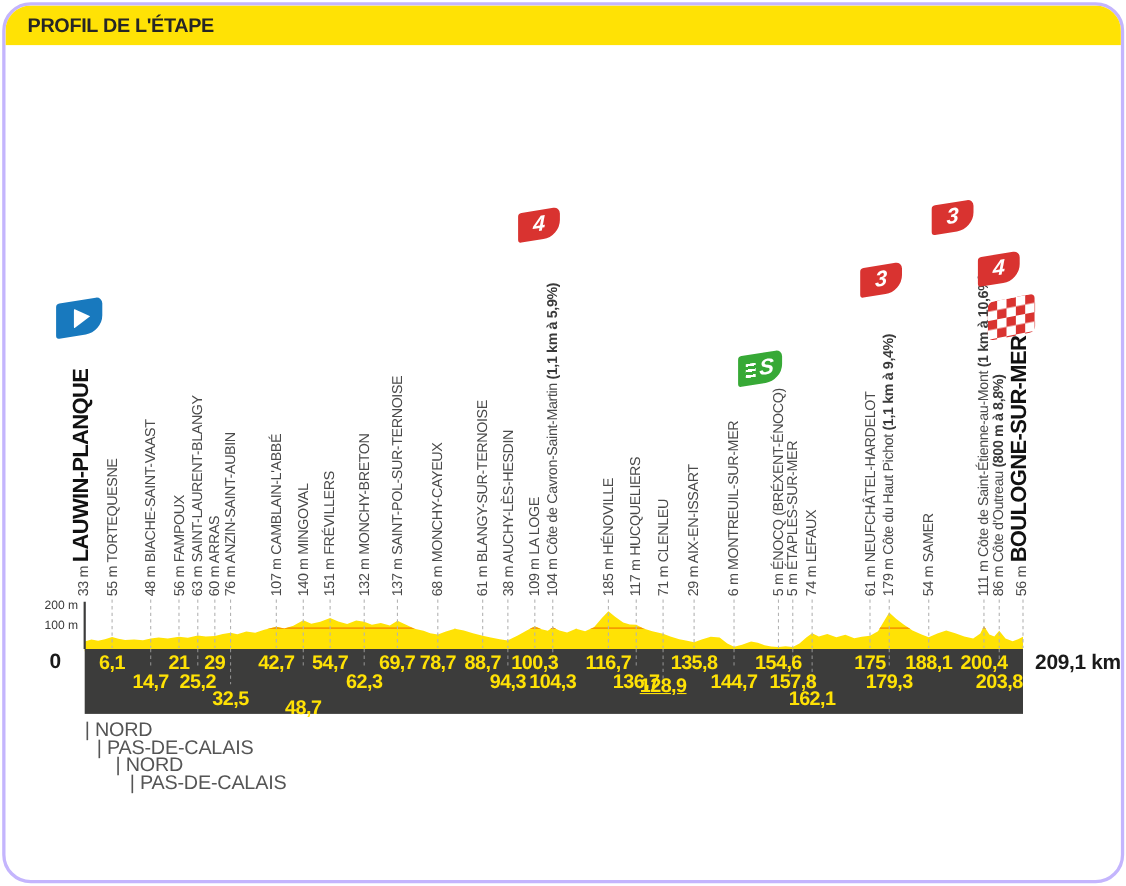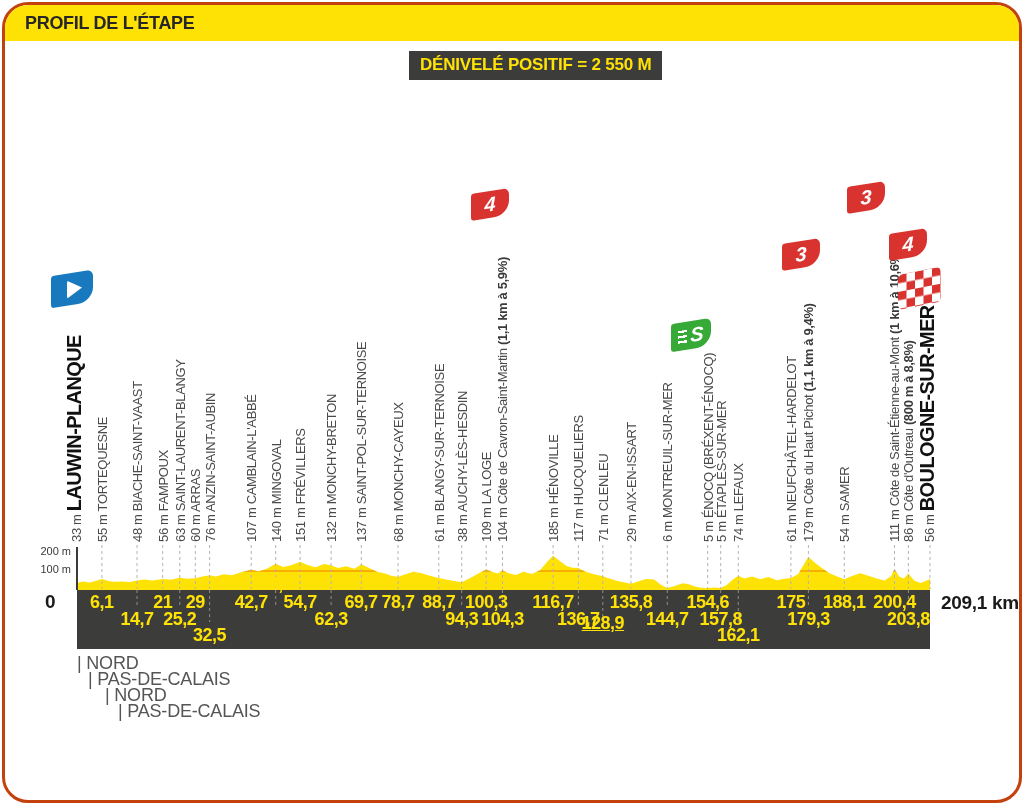--- a/index.html
+++ b/index.html
@@ -1,17 +1,17 @@
 <!DOCTYPE html>
 <html><head>
 <meta charset="utf-8">
 <style>
   html,body{margin:0;padding:0;background:#ffffff;width:1024px;height:805px;
     font-family:"Liberation Sans",sans-serif;-webkit-font-smoothing:antialiased;}
-  .frame{position:absolute;inset:2px;border:3px solid #c2410c;border-radius:26px;
+  .frame{position:absolute;inset:2px;border:3px solid #c4b5fd;border-radius:26px;
     background:#fff;overflow:hidden;}
   .header{position:absolute;top:0;left:0;right:0;height:36px;background:#FFE205;}
   .title{position:absolute;left:20px;top:8px;font-size:18px;font-weight:bold;
     color:#262626;letter-spacing:-0.3px;}
   .badge{position:absolute;left:404px;top:46px;background:#3C3C3B;color:#FFE205;
     font-size:17px;font-weight:bold;padding:4px 11px 5px 11px;letter-spacing:-0.2px;}
   svg.layer{position:absolute;left:0;top:0;}
   .distbox{position:absolute;left:72px;top:585px;width:853px;height:59px;background:#3C3C3B;}
   .km{position:absolute;transform:translateX(-50%);font-size:18px;font-weight:bold;
     color:#FFE205;letter-spacing:-0.5px;white-space:nowrap;}
@@ -40,21 +40,20 @@
   .finishflag{position:absolute;}
 </style>
 </head>
 <body>
 
 <div class="frame">
   <div class="header">
     <div class="title">PROFIL DE L'ÉTAPE</div>
   </div>
 
-  <div class="badge">DÉNIVELÉ POSITIF = 2 550 M</div>
 
   <svg class="layer" id="svg-profile" width="1024" height="805" viewBox="0 0 1024 805">
       <defs>
         <clipPath id="profclip">
           <path d="M72,587 L72.0,578.1 L78.1,576.4 L84.2,577.5 L90.4,576.1 L96.9,574.1 L102.6,575.7 L108.7,576.8 L116.9,576.4 L125.0,577.0 L132.0,575.4 L139.3,574.5 L147.5,575.5 L157.7,573.9 L165.8,574.8 L174.8,572.7 L182.1,573.7 L190.3,573.2 L197.6,571.4 L204.6,570.3 L210.7,571.6 L218.9,569.2 L227.0,570.3 L235.2,567.4 L246.2,564.7 L253.5,566.4 L261.7,563.8 L270.7,558.8 L278.0,562.0 L286.2,560.2 L295.1,556.8 L302.5,559.9 L310.6,562.2 L318.8,559.0 L326.1,560.2 L333.1,562.9 L341.2,561.3 L349.4,563.7 L356.3,559.3 L363.7,562.8 L371.8,566.7 L380.0,568.5 L386.1,570.7 L393.0,571.8 L400.4,569.2 L408.5,566.7 L416.7,568.2 L424.9,570.7 L433.8,573.0 L441.2,574.5 L449.3,576.1 L456.7,577.2 L465.7,572.8 L473.8,568.2 L481.2,564.4 L487.3,567.1 L493.0,568.5 L497.5,565.3 L503.6,568.2 L510.5,570.0 L518.7,566.7 L526.9,568.9 L535.0,565.3 L542.4,556.6 L548.1,550.7 L554.2,555.6 L561.5,561.0 L567.6,562.8 L573.4,562.9 L579.9,566.4 L588.0,568.9 L597.8,571.2 L604.4,573.6 L612.5,576.1 L618.6,577.3 L626.0,578.8 L632.9,576.4 L641.1,573.9 L649.2,574.6 L656.2,580.0 L662.3,582.9 L669.6,581.1 L677.8,578.2 L683.9,579.3 L690.0,581.5 L696.1,582.7 L702.7,583.1 L709.2,582.4 L715.7,583.1 L721.8,580.0 L728.0,574.6 L733.3,570.7 L739.4,573.6 L747.1,571.4 L755.3,574.3 L763.5,572.1 L771.6,575.2 L778.5,573.9 L785.9,573.0 L793.2,568.9 L799.4,558.4 L803.4,551.8 L809.6,557.4 L816.5,562.8 L824.6,568.2 L832.8,571.8 L839.3,574.3 L847.1,571.0 L855.2,568.2 L863.4,570.7 L871.6,573.6 L879.7,575.4 L886.2,571.0 L889.5,564.0 L894.4,571.8 L898.9,573.6 L903.4,568.5 L909.1,575.4 L915.6,577.9 L920.5,576.1 L925.0,573.9 L925,587 Z"></path>
         </clipPath>
       </defs>
       <path d="M72,587 L72.0,578.1 L78.1,576.4 L84.2,577.5 L90.4,576.1 L96.9,574.1 L102.6,575.7 L108.7,576.8 L116.9,576.4 L125.0,577.0 L132.0,575.4 L139.3,574.5 L147.5,575.5 L157.7,573.9 L165.8,574.8 L174.8,572.7 L182.1,573.7 L190.3,573.2 L197.6,571.4 L204.6,570.3 L210.7,571.6 L218.9,569.2 L227.0,570.3 L235.2,567.4 L246.2,564.7 L253.5,566.4 L261.7,563.8 L270.7,558.8 L278.0,562.0 L286.2,560.2 L295.1,556.8 L302.5,559.9 L310.6,562.2 L318.8,559.0 L326.1,560.2 L333.1,562.9 L341.2,561.3 L349.4,563.7 L356.3,559.3 L363.7,562.8 L371.8,566.7 L380.0,568.5 L386.1,570.7 L393.0,571.8 L400.4,569.2 L408.5,566.7 L416.7,568.2 L424.9,570.7 L433.8,573.0 L441.2,574.5 L449.3,576.1 L456.7,577.2 L465.7,572.8 L473.8,568.2 L481.2,564.4 L487.3,567.1 L493.0,568.5 L497.5,565.3 L503.6,568.2 L510.5,570.0 L518.7,566.7 L526.9,568.9 L535.0,565.3 L542.4,556.6 L548.1,550.7 L554.2,555.6 L561.5,561.0 L567.6,562.8 L573.4,562.9 L579.9,566.4 L588.0,568.9 L597.8,571.2 L604.4,573.6 L612.5,576.1 L618.6,577.3 L626.0,578.8 L632.9,576.4 L641.1,573.9 L649.2,574.6 L656.2,580.0 L662.3,582.9 L669.6,581.1 L677.8,578.2 L683.9,579.3 L690.0,581.5 L696.1,582.7 L702.7,583.1 L709.2,582.4 L715.7,583.1 L721.8,580.0 L728.0,574.6 L733.3,570.7 L739.4,573.6 L747.1,571.4 L755.3,574.3 L763.5,572.1 L771.6,575.2 L778.5,573.9 L785.9,573.0 L793.2,568.9 L799.4,558.4 L803.4,551.8 L809.6,557.4 L816.5,562.8 L824.6,568.2 L832.8,571.8 L839.3,574.3 L847.1,571.0 L855.2,568.2 L863.4,570.7 L871.6,573.6 L879.7,575.4 L886.2,571.0 L889.5,564.0 L894.4,571.8 L898.9,573.6 L903.4,568.5 L909.1,575.4 L915.6,577.9 L920.5,576.1 L925.0,573.9 L925,587 Z" fill="#FFE205"></path>
       <line x1="72" y1="566" x2="925" y2="566" stroke="#F59C00" stroke-width="1.6" clip-path="url(#profclip)"></line>
     </svg>
@@ -154,21 +153,21 @@
       <div class="wp big" style="left: 911.98px; top: 537px;"><span class="elev">56 m </span><span class="name">BOULOGNE-SUR-MER</span></div>
     </div>
   <div id="km-labels">
       <div class="km" style="left: 96.8843px; top: 587px;">6,1</div>
       <div class="km" style="left: 131.967px; top: 604px;">14,7</div>
       <div class="km" style="left: 157.667px; top: 587px;">21</div>
       <div class="km" style="left: 174.801px; top: 604px;">25,2</div>
       <div class="km" style="left: 190.302px; top: 587px;">29</div>
       <div class="km" style="left: 204.58px; top: 620px;">32,5</div>
       <div class="km" style="left: 246.19px; top: 587px;">42,7</div>
-      <div class="km" style="left: 270.666px; top: 569px;">48,7</div>
+      <div class="km" style="left: 270.666px; top: 628px;">48,7</div>
       <div class="km" style="left: 295.143px; top: 587px;">54,7</div>
       <div class="km" style="left: 326.146px; top: 604px;">62,3</div>
       <div class="km" style="left: 356px; top: 587px;">69,7</div>
       <div class="km" style="left: 393.048px; top: 587px;">78,7</div>
       <div class="km" style="left: 433.842px; top: 587px;">88,7</div>
       <div class="km" style="left: 456.686px; top: 604px;">94,3</div>
       <div class="km" style="left: 481.163px; top: 587px;">100,3</div>
       <div class="km" style="left: 497.48px; top: 604px;">104,3</div>
       <div class="km" style="left: 548.065px; top: 587px;">116,7</div>
       <div class="km" style="left: 573.357px; top: 604px;">136,7</div>

